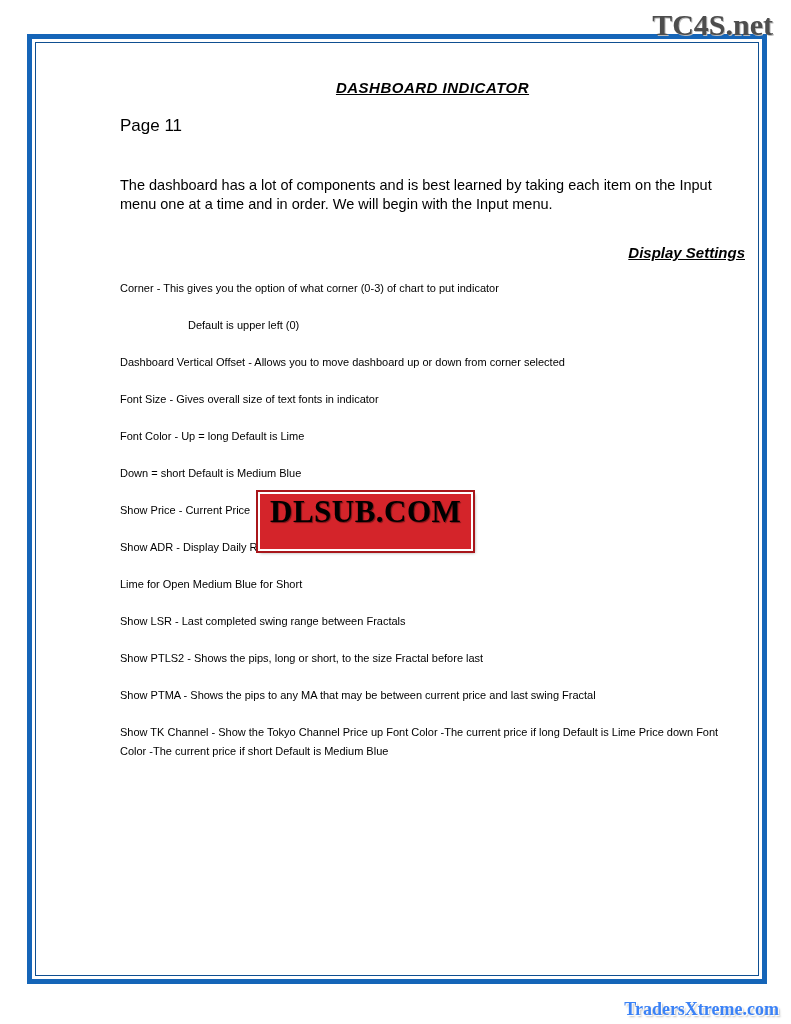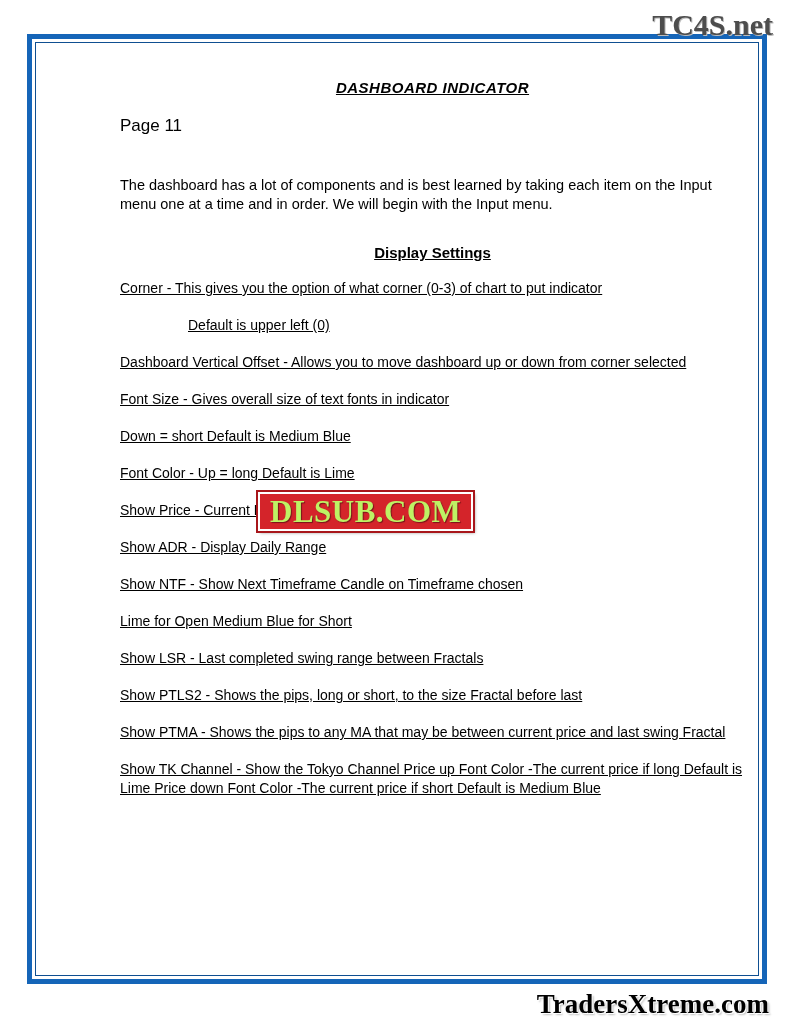--- a/index.html
+++ b/index.html
@@ -74,68 +74,68 @@
   }
 
   .para {
     font-size: 14.5px;
     line-height: 19px;
     color: #000;
     margin-top: 40px;
   }
 
   .section-title {
-    text-align: center;
+    text-align: right;
     font-weight: bold;
+    font-style: italic;
     font-size: 15px;
     text-decoration: underline;
     margin-top: 30px;
     color: #000;
   }
 
   .line {
-    font-size: 14px;
+    font-size: 11px;
     line-height: 19px;
     color: #000;
     margin-top: 18px;
-    text-decoration: underline;
   }
   .line.indent {
     padding-left: 68px;
   }
 
   
   .wm-center {
     position: absolute;
     left: 258px;
     top: 492px;
     z-index: 6;
     font-family: "Liberation Serif", serif;
     font-size: 31px;
     font-weight: bold;
-    color: #bef264;
+    color: #000000;
     background: #d4242a;
     border: 2px solid #ffffff;
     outline: 2px solid #a8161b;
-    padding: 2px 10px 0 10px;
+    padding: 2px 10px 20px 10px;
     letter-spacing: 0.5px;
     box-shadow: 2px 2px 3px rgba(0,0,0,0.35);
     text-shadow: 1px 1px 1px rgba(0,0,0,0.45);
     line-height: 1.05;
   }
 
   
   .wm-bottom {
     position: absolute;
-    right: 22px;
+    right: 12px;
     bottom: 4px;
     font-family: "Liberation Serif", serif;
-    font-size: 27px;
+    font-size: 18px;
     font-weight: bold;
-    color: #000000;
+    color: #3b82f6;
     text-shadow: 1px 1px 0 #ffffff, 2px 2px 2px rgba(0,0,0,0.25);
     z-index: 7;
   }
 </style>
 </head>
 <body>
 
 <div class="wm-top">TC4S.net</div>
 
 <div class="page-frame">
@@ -146,25 +146,24 @@
     <div class="page-num">Page 11</div>
 
     <div class="para">The dashboard has a lot of components and is best learned by taking each item on the Input menu one at a time and in order.    We will begin with the Input menu.</div>
 
     <div class="section-title">Display Settings</div>
 
     <div class="line">Corner - This gives you the option of what corner (0-3) of chart to put indicator</div>
     <div class="line indent">Default is upper left  (0)</div>
     <div class="line">Dashboard Vertical Offset - Allows you to move dashboard up or down from corner selected</div>
     <div class="line">Font Size - Gives overall size of text fonts in indicator</div>
+    <div class="line">Font Color - Up = long   Default is Lime</div>
     <div class="line">Down = short   Default is Medium Blue</div>
-    <div class="line">Font Color - Up = long   Default is Lime</div>
     <div class="line">Show Price - Current Price</div>
     <div class="line">Show ADR - Display Daily Range</div>
-    <div class="line">Show NTF - Show Next Timeframe Candle on Timeframe chosen</div>
     <div class="line">Lime for Open     Medium Blue for Short</div>
     <div class="line">Show LSR - Last completed swing range between Fractals</div>
     <div class="line">Show PTLS2 - Shows the pips, long or short, to the size Fractal before last</div>
     <div class="line">Show PTMA - Shows the pips to any MA that may be between current price and last swing Fractal</div>
     <div class="line">Show TK Channel - Show the Tokyo Channel Price up Font Color -The current price if long    Default is Lime Price down Font Color -The current price if short Default is Medium Blue</div>
   </div>
 </div>
 
 <div class="wm-center">DLSUB.COM</div>
 

